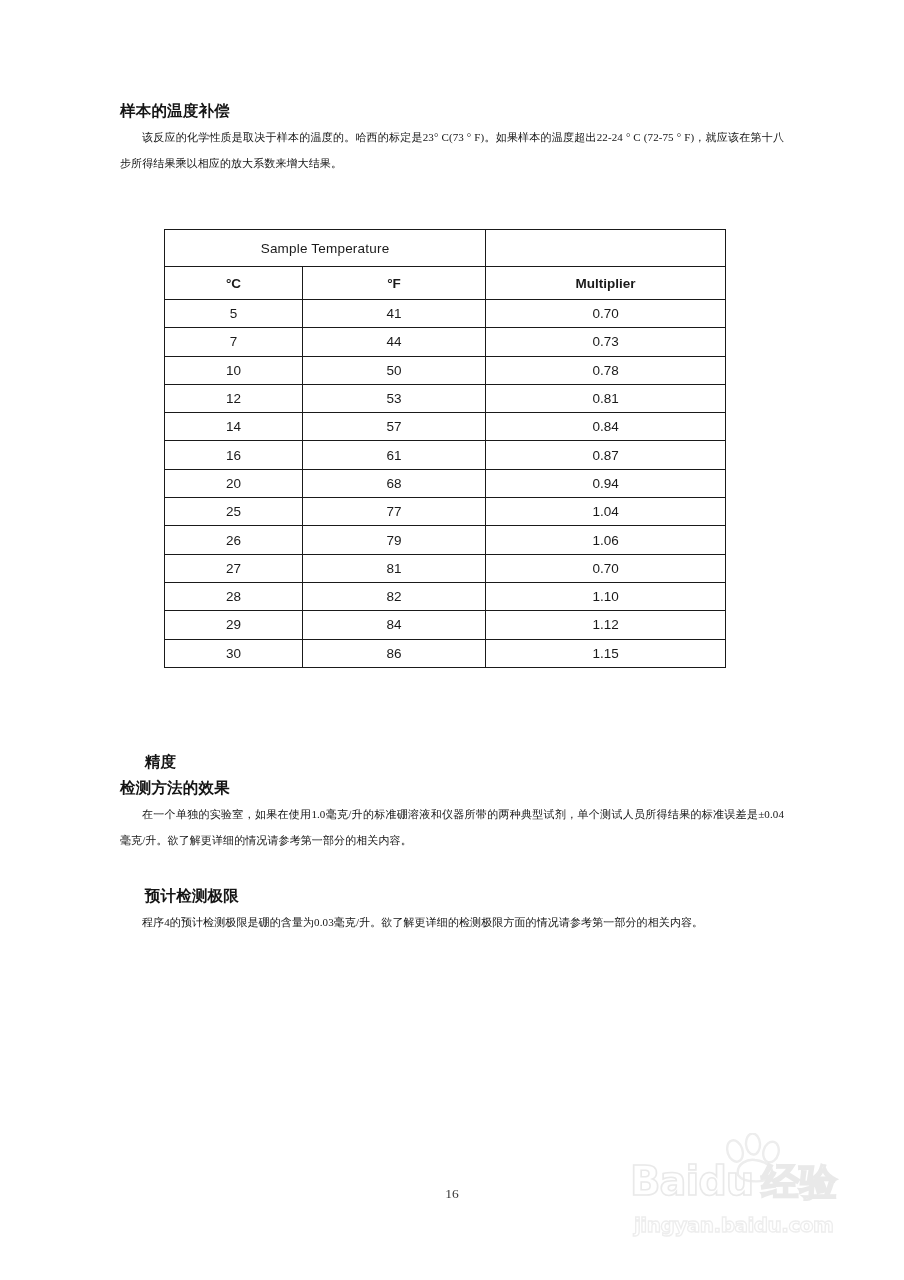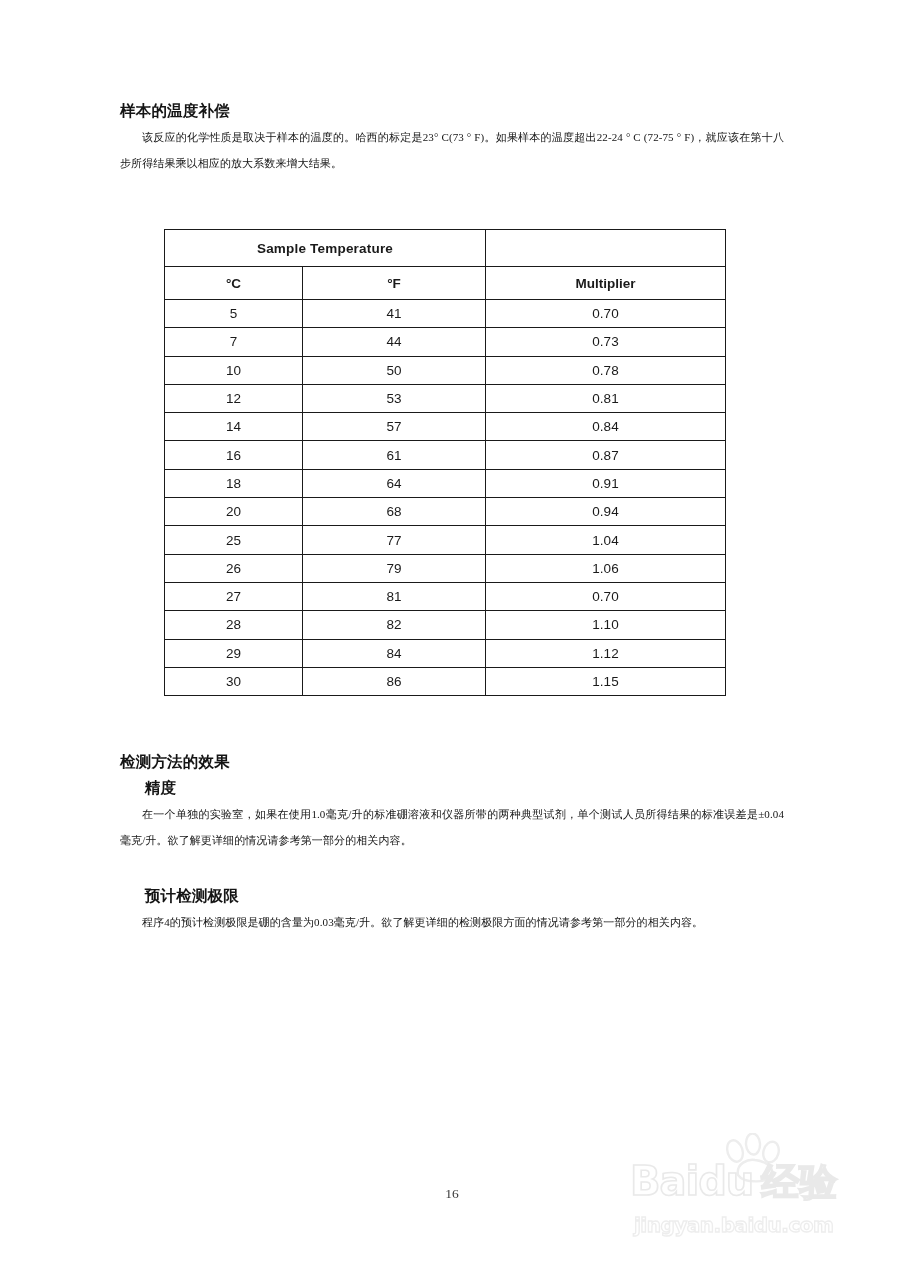--- a/index.html
+++ b/index.html
@@ -74,21 +74,21 @@
     font-size: 13.5px;
     color: #1a1a1a;
     padding: 0;
   }
   .col-c  { width: 138px; }
   .col-f  { width: 183px; }
   .col-m  { width: 240px; }
 
   th.span-head {
     height: 36px;
-    font-weight: bold;
+    font-weight: normal;
     font-size: 14.5px;
     letter-spacing: 0.2px;
   }
   td.blank-corner {
     border: none;
     background: #ffffff;
   }
   th.sub-head {
     height: 32px;
     font-weight: bold;
@@ -223,25 +223,20 @@
             <td class="data-cell">14</td>
             <td class="data-cell">57</td>
             <td class="data-cell">0.84</td>
           </tr>
           <tr>
             <td class="data-cell">16</td>
             <td class="data-cell">61</td>
             <td class="data-cell">0.87</td>
           </tr>
           <tr>
-            <td class="data-cell">18</td>
-            <td class="data-cell">64</td>
-            <td class="data-cell">0.91</td>
-          </tr>
-          <tr>
             <td class="data-cell">20</td>
             <td class="data-cell">68</td>
             <td class="data-cell">0.94</td>
           </tr>
           <tr>
             <td class="data-cell">25</td>
             <td class="data-cell">77</td>
             <td class="data-cell">1.04</td>
           </tr>
           <tr>
@@ -268,23 +263,23 @@
             <td class="data-cell">30</td>
             <td class="data-cell">86</td>
             <td class="data-cell">1.15</td>
           </tr>
         </tbody>
     </table>
   </div>
 
   <div class="content" style="top:749px;">
 
+    <p class="h-bold" style="text-indent:1.6em;">精度</p>
+
     <p class="h-bold">检测方法的效果</p>
-
-    <p class="h-bold" style="text-indent:1.6em;">精度</p>
 
     <p class="para indent">在一个单独的实验室，如果在使用1.0毫克/升的标准硼溶液和仪器所带的两种典型试剂，单个测试人员所得结果的标准误差是±0.04毫克/升。欲了解更详细的情况请参考第一部分的相关内容。</p>
 
     <p class="h-bold" style="text-indent:1.6em; margin-top:29px;">预计检测极限</p>
 
     <p class="para indent">程序4的预计检测极限是硼的含量为0.03毫克/升。欲了解更详细的检测极限方面的情况请参考第一部分的相关内容。</p>
   </div>
 
   <div class="page-number">16</div>
 

